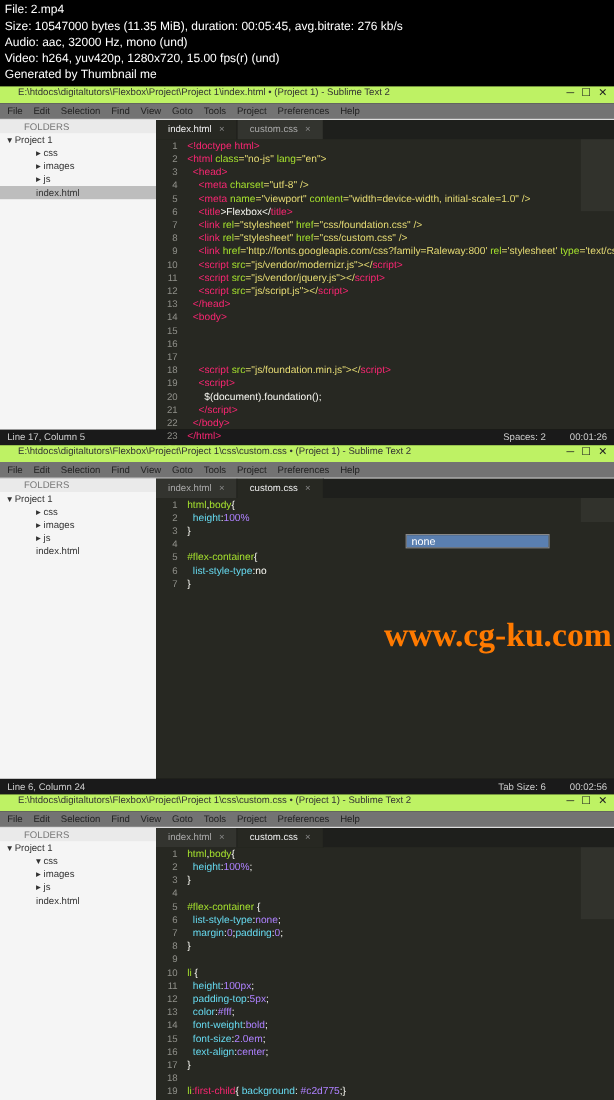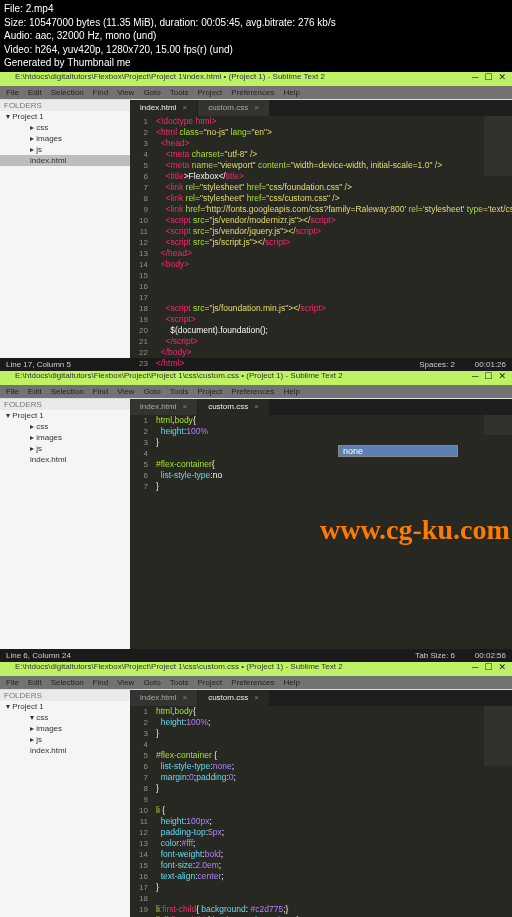--- a/index.html
+++ b/index.html
@@ -4,21 +4,21 @@
 <style>
 * { margin: 0; padding: 0; box-sizing: border-box; font-family: "Segoe UI", Arial, sans-serif; }
 body { background: #000; width: 512px; }
 .video-info { background: #000; color: #fff; font-size: 10px; padding: 2px 4px; line-height: 1.35; }
 .section { position: relative; }
 .titlebar { background: #bef264; height: 14px; display: flex; align-items: flex-start; font-size: 8px; color: #333; padding-left: 15px; }
 .titlebar .wincontrols { margin-left: auto; display: flex; gap: 6px; padding-right: 6px; font-size: 9px; color: #222; }
 .menubar { background: #737373; height: 14px; font-size: 8px; color: #222; display: flex; align-items: center; gap: 9px; padding-left: 6px; border-bottom: 1px solid #ddd; }
 .main { display: flex; }
 .sidebar { width: 130px; background: #f5f5f5; font-size: 8px; color: #333; }
-.side-header { background: #eaeaea; padding: 1px 4px; color: #777; font-size: 8px; }
+.side-header { background: #eaeaea; padding: 1px 20px; color: #777; font-size: 8px; }
 .side-item { padding: 1px 6px; }
 .side-item.indent1 { padding-left: 30px; }
 .side-item.selected { background: #bdbdbd; color: #333; }
 .editor { flex: 1; background: #272822; position: relative; font-family: Consolas, monospace; font-size: 9px; color: #f8f8f2; }
 .tabs { display: flex; background: #1e1f1c; height: 16px; font-size: 8px; }
 .tab { padding: 2px 10px; color: #aaa; background: #33342f; border-right: 1px solid #1e1f1c; display: flex; align-items: center; }
 .tab.active { background: #272822; color: #eee; }
 .tab .close { margin-left: 6px; font-size: 8px; color: #888; }
 .gutter { position: absolute; left: 0; top: 16px; bottom: 0; width: 22px; text-align: right; padding-right: 4px; color: #90908a; font-size: 8px; line-height: 11px; }
 .code { position: absolute; left: 26px; top: 16px; right: 30px; white-space: pre; font-size: 8.5px; line-height: 11px; }

